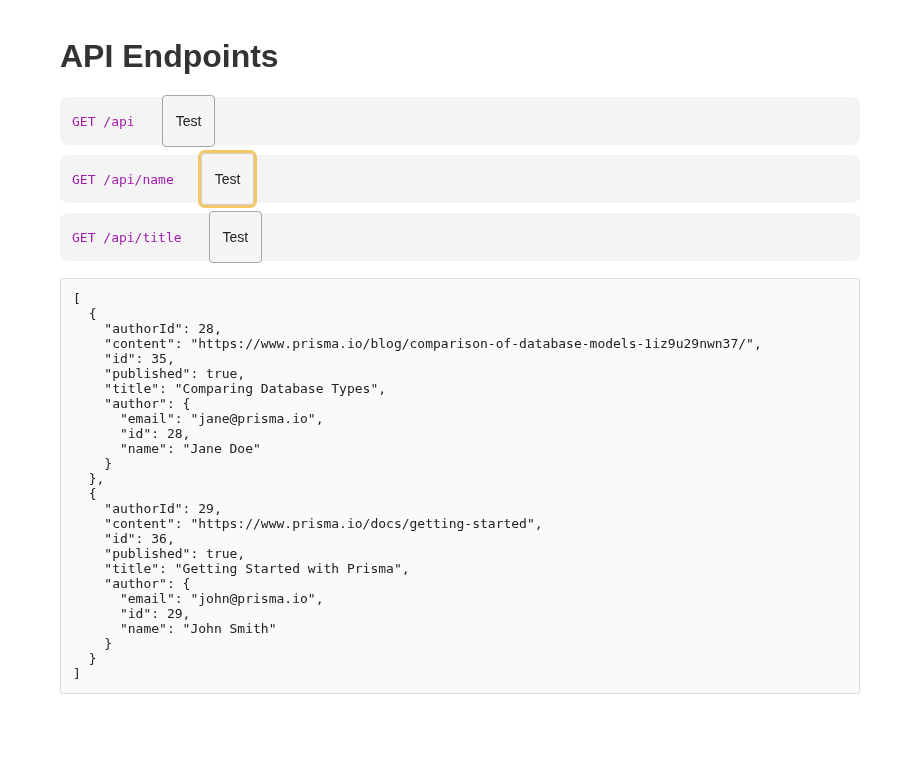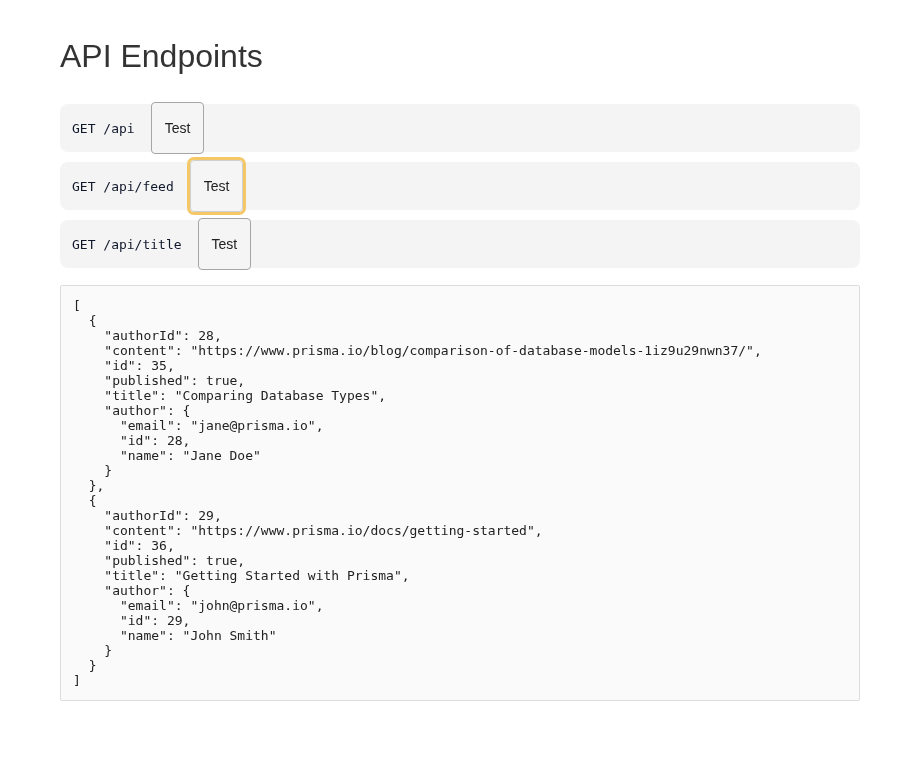--- a/index.html
+++ b/index.html
@@ -8,44 +8,44 @@
     height: 757px;
     background: #ffffff;
     font-family: "Liberation Sans", sans-serif;
     overflow: hidden;
   }
   .content {
     margin-left: 60px;
     width: 800px;
   }
   h1.page-title {
-    margin: 40px 0 32px 0;
+    margin: 40px 0 25px 0;
     font-size: 32px;
-    font-weight: normal;
+    font-weight: bold;
     color: #333333;
     letter-spacing: 0;
     line-height: 1;
   }
   .endpoint-row {
     height: 48px;
     background: #f4f4f4;
     border-radius: 8px;
     margin-bottom: 10px;
     display: flex;
     align-items: center;
     padding: 0 12px;
   }
   .endpoint-label {
     font-family: "DejaVu Sans Mono", monospace;
     font-size: 13px;
-    color: #0f172a;
+    color: #a21caf;
     white-space: pre;
   }
   .test-button {
-    margin-left: 16px;
+    margin-left: 27px;
     padding: 17px 13px;
     font-family: "Liberation Sans", sans-serif;
     font-size: 14px;
     color: #222222;
     background: #f5f5f5;
     border: 1px solid #a6a6a6;
     border-radius: 4px;
     cursor: pointer;
     line-height: 1.15;
   }
@@ -77,21 +77,21 @@
 <div class="content">
 
   <h1 class="page-title">API Endpoints</h1>
 
   <div class="endpoint-row">
     <span class="endpoint-label">GET /api</span>
     <button class="test-button">Test</button>
   </div>
 
   <div class="endpoint-row">
-    <span class="endpoint-label">GET /api/feed</span>
+    <span class="endpoint-label">GET /api/name</span>
     <button class="test-button focused">Test</button>
   </div>
 
   <div class="endpoint-row">
     <span class="endpoint-label">GET /api/title</span>
     <button class="test-button">Test</button>
   </div>
 
   <div class="json-panel">
     <pre>[

